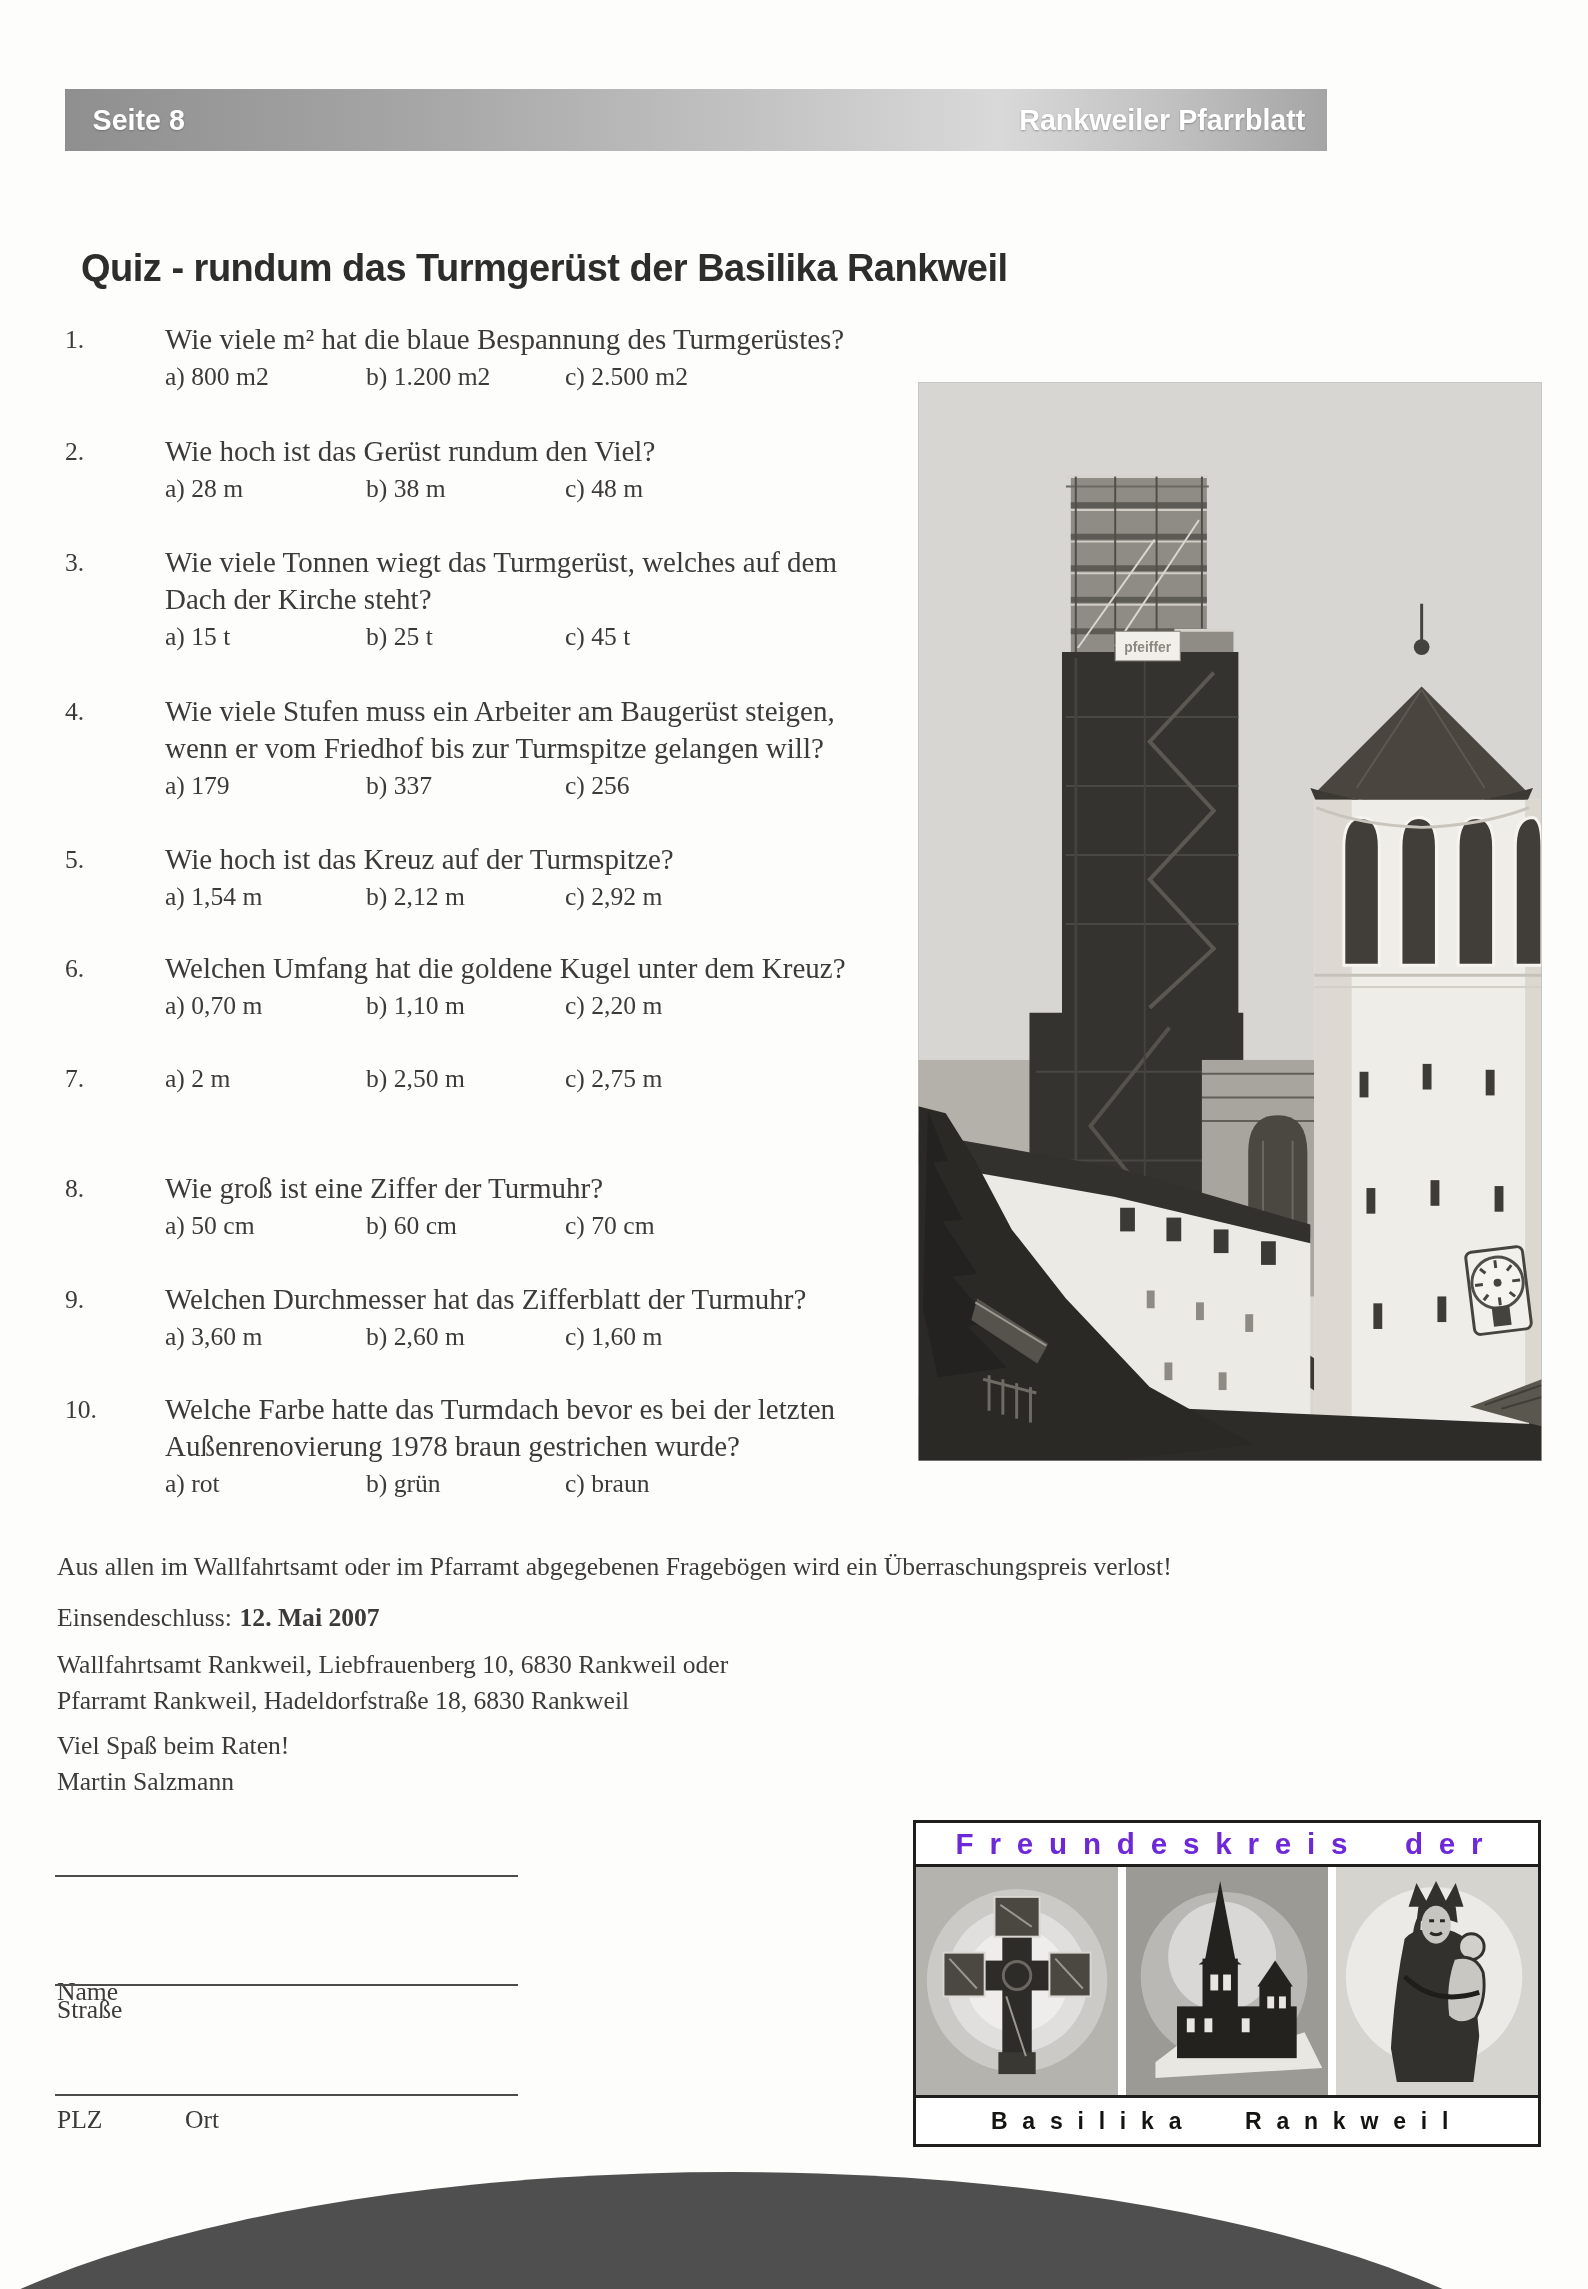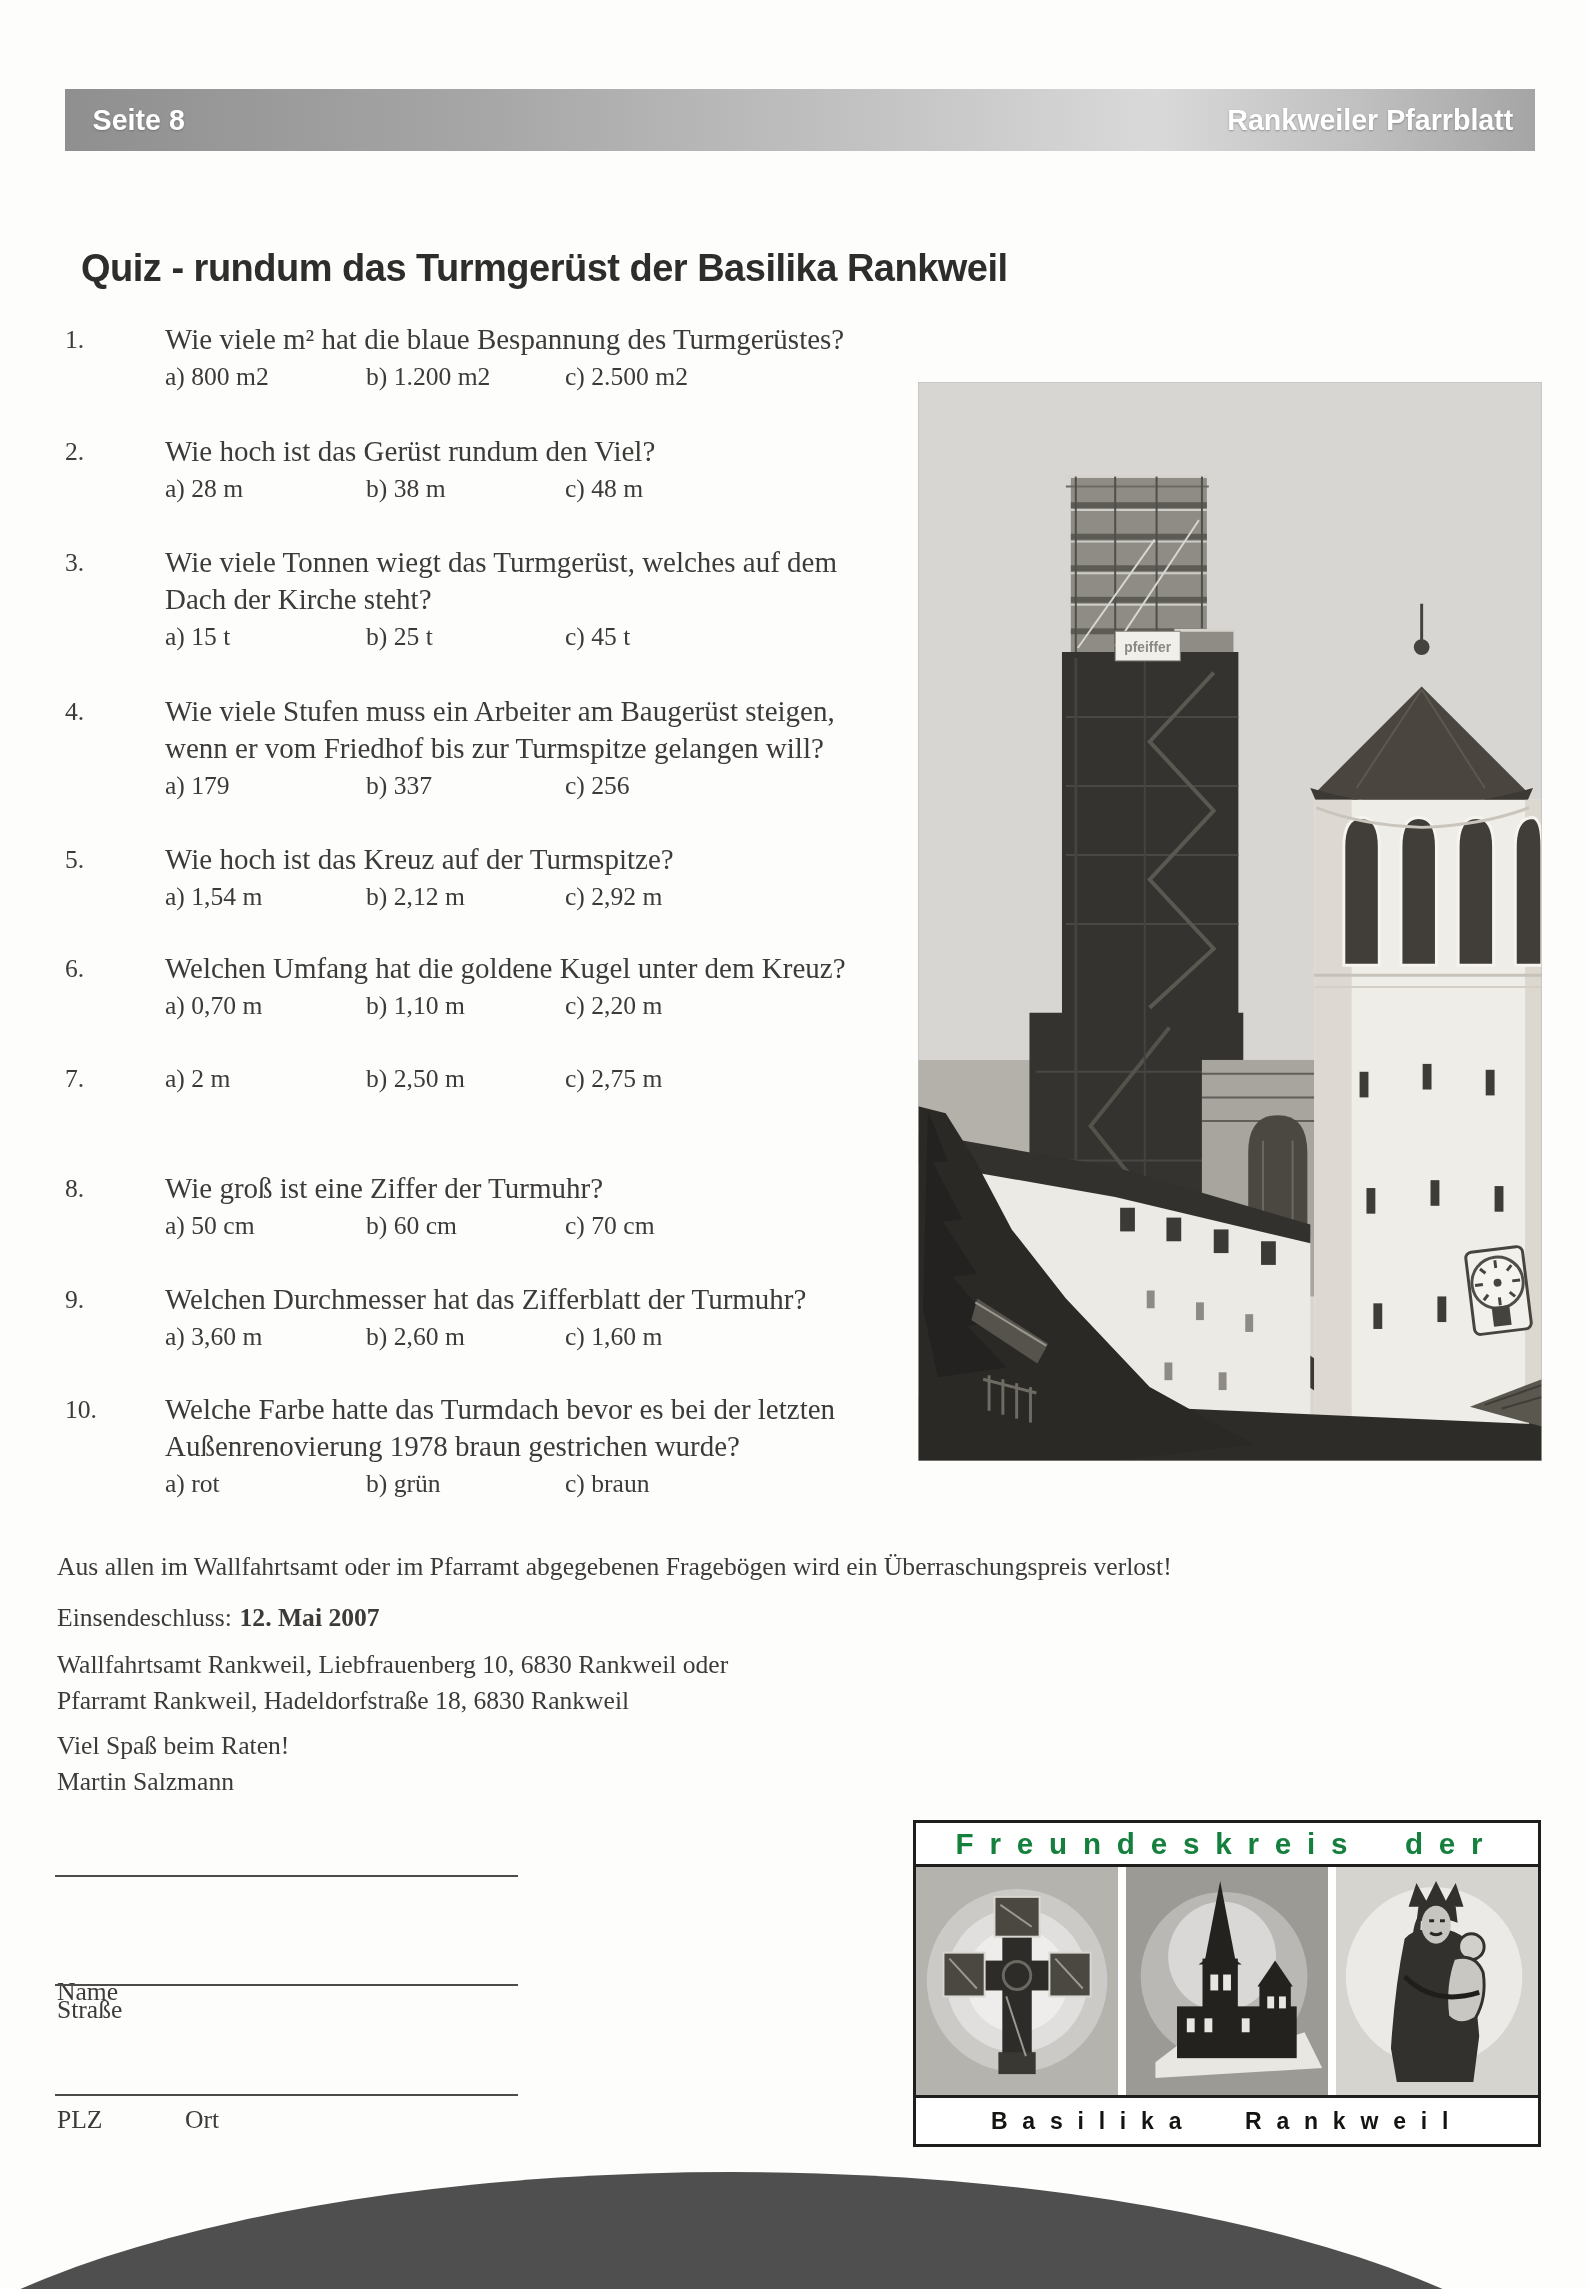--- a/index.html
+++ b/index.html
@@ -3,21 +3,21 @@
 <meta charset="utf-8">
 <style>
   html,body{margin:0;padding:0;background:#e8e8e8;}
   .page{
     position:relative; width:1589px; height:2289px; margin:0 auto;
     background:#fdfdfc; overflow:hidden;
     font-family:"Liberation Serif", serif; color:#3d3b38;
   }
   
   .header-bar{
-    position:absolute; left:65px; top:89px; width:1470px; height:62px;
+    position:absolute; left:65px; top:89px; width:1262px; height:62px;
     background:linear-gradient(90deg,#8f8f8f 0%,#a6a6a6 28%,#c3c3c3 55%,#d9d9d9 74%,#c0c0c0 88%,#a5a5a5 100%);
   }
   .header-bar span{
     position:absolute; top:0; line-height:62px; color:#ffffff;
     font-family:"Liberation Sans", sans-serif; font-weight:bold; font-size:28.6px;
     text-shadow:0 1px 2px rgba(70,70,70,.45);
   }
   .hb-left{left:27.6px;} .hb-right{right:21.7px;}
   
   .page-title{
@@ -46,21 +46,21 @@
   
   .logo-box{
     position:absolute; left:913px; top:1820px; width:628px; height:327px;
     border:3.9px solid #1f1e1c; box-sizing:border-box; background:#ffffff;
     display:flex; flex-direction:column;
     font-family:"Liberation Sans", sans-serif;
   }
   .logo-top{
     height:41px; flex:0 0 41px; border-bottom:3px solid #1f1e1c;
     display:flex; align-items:center; justify-content:center;
-    font-weight:bold; font-size:29.6px; letter-spacing:15.8px; word-spacing:17.7px; color:#15803d;
+    font-weight:bold; font-size:29.6px; letter-spacing:15.8px; word-spacing:17.7px; color:#6d28d9;
     white-space:nowrap; overflow:hidden;
   }
   .logo-panels{flex:1; display:flex; gap:7.9px; background:#ffffff; min-height:0;}
   .logo-panel{flex:1; min-width:0;}
   .logo-panel svg{display:block; width:100%; height:100%;}
   .logo-bottom{
     height:46px; flex:0 0 46px; border-top:3px solid #1f1e1c;
     display:flex; align-items:center; justify-content:center;
     font-weight:bold; font-size:23px; letter-spacing:14.8px; word-spacing:27.6px; color:#141412;
     white-space:nowrap; overflow:hidden;

